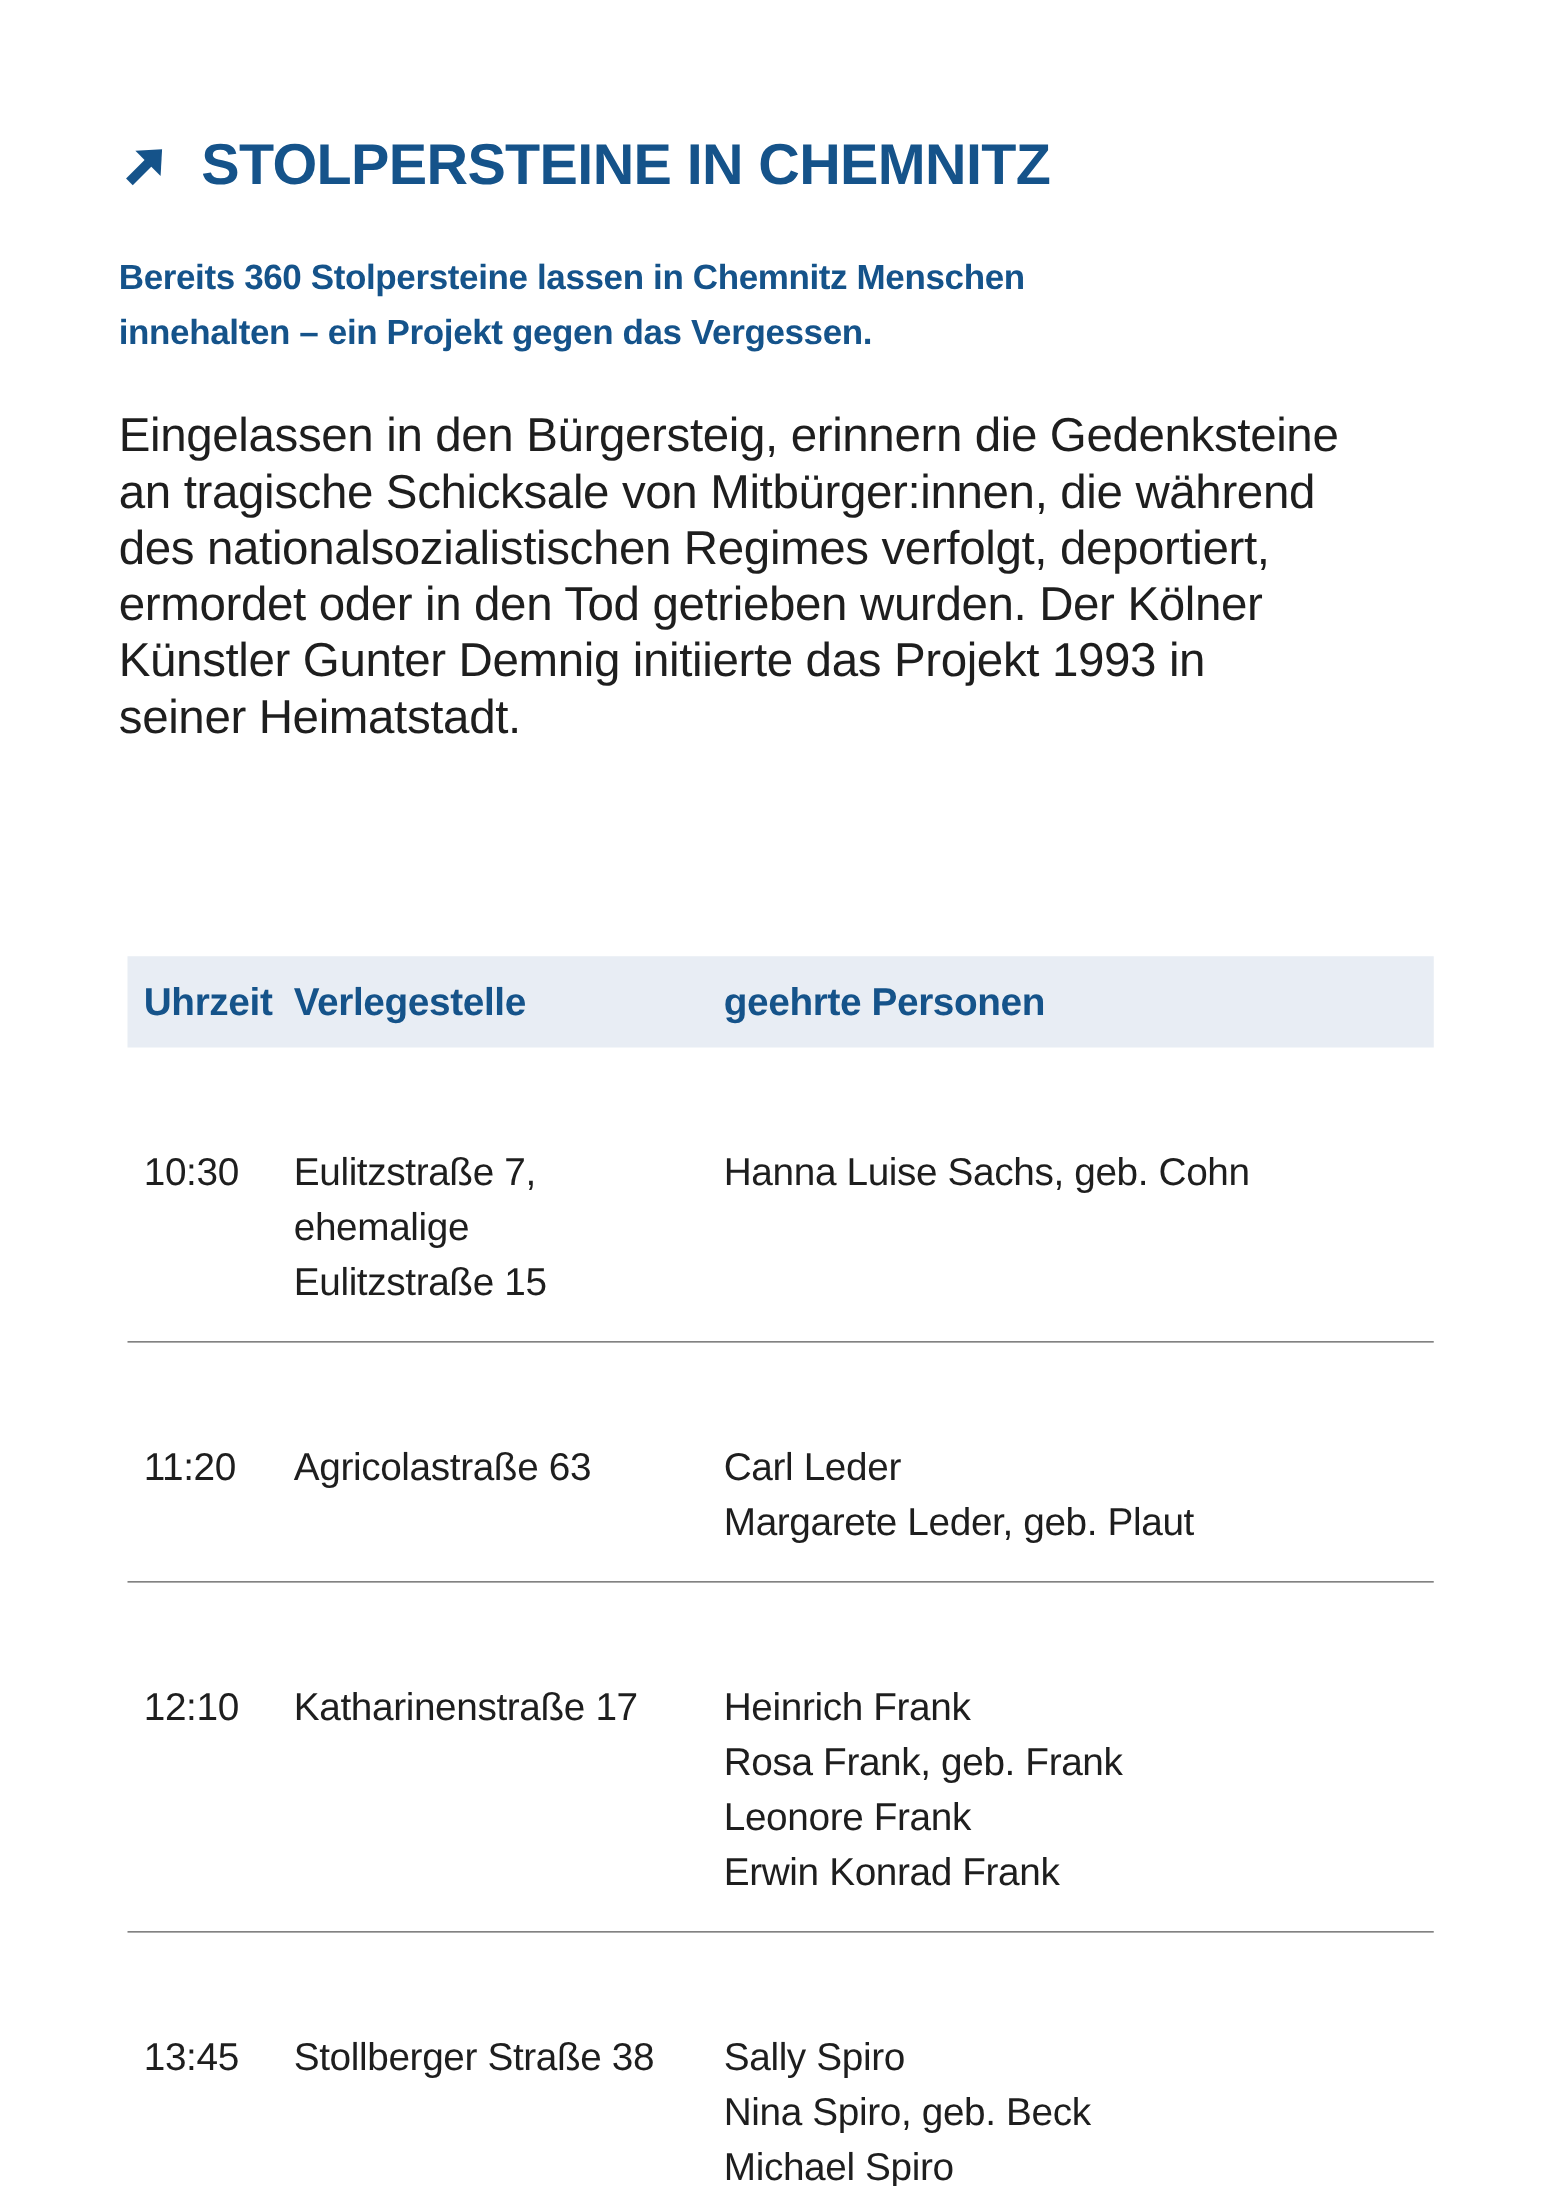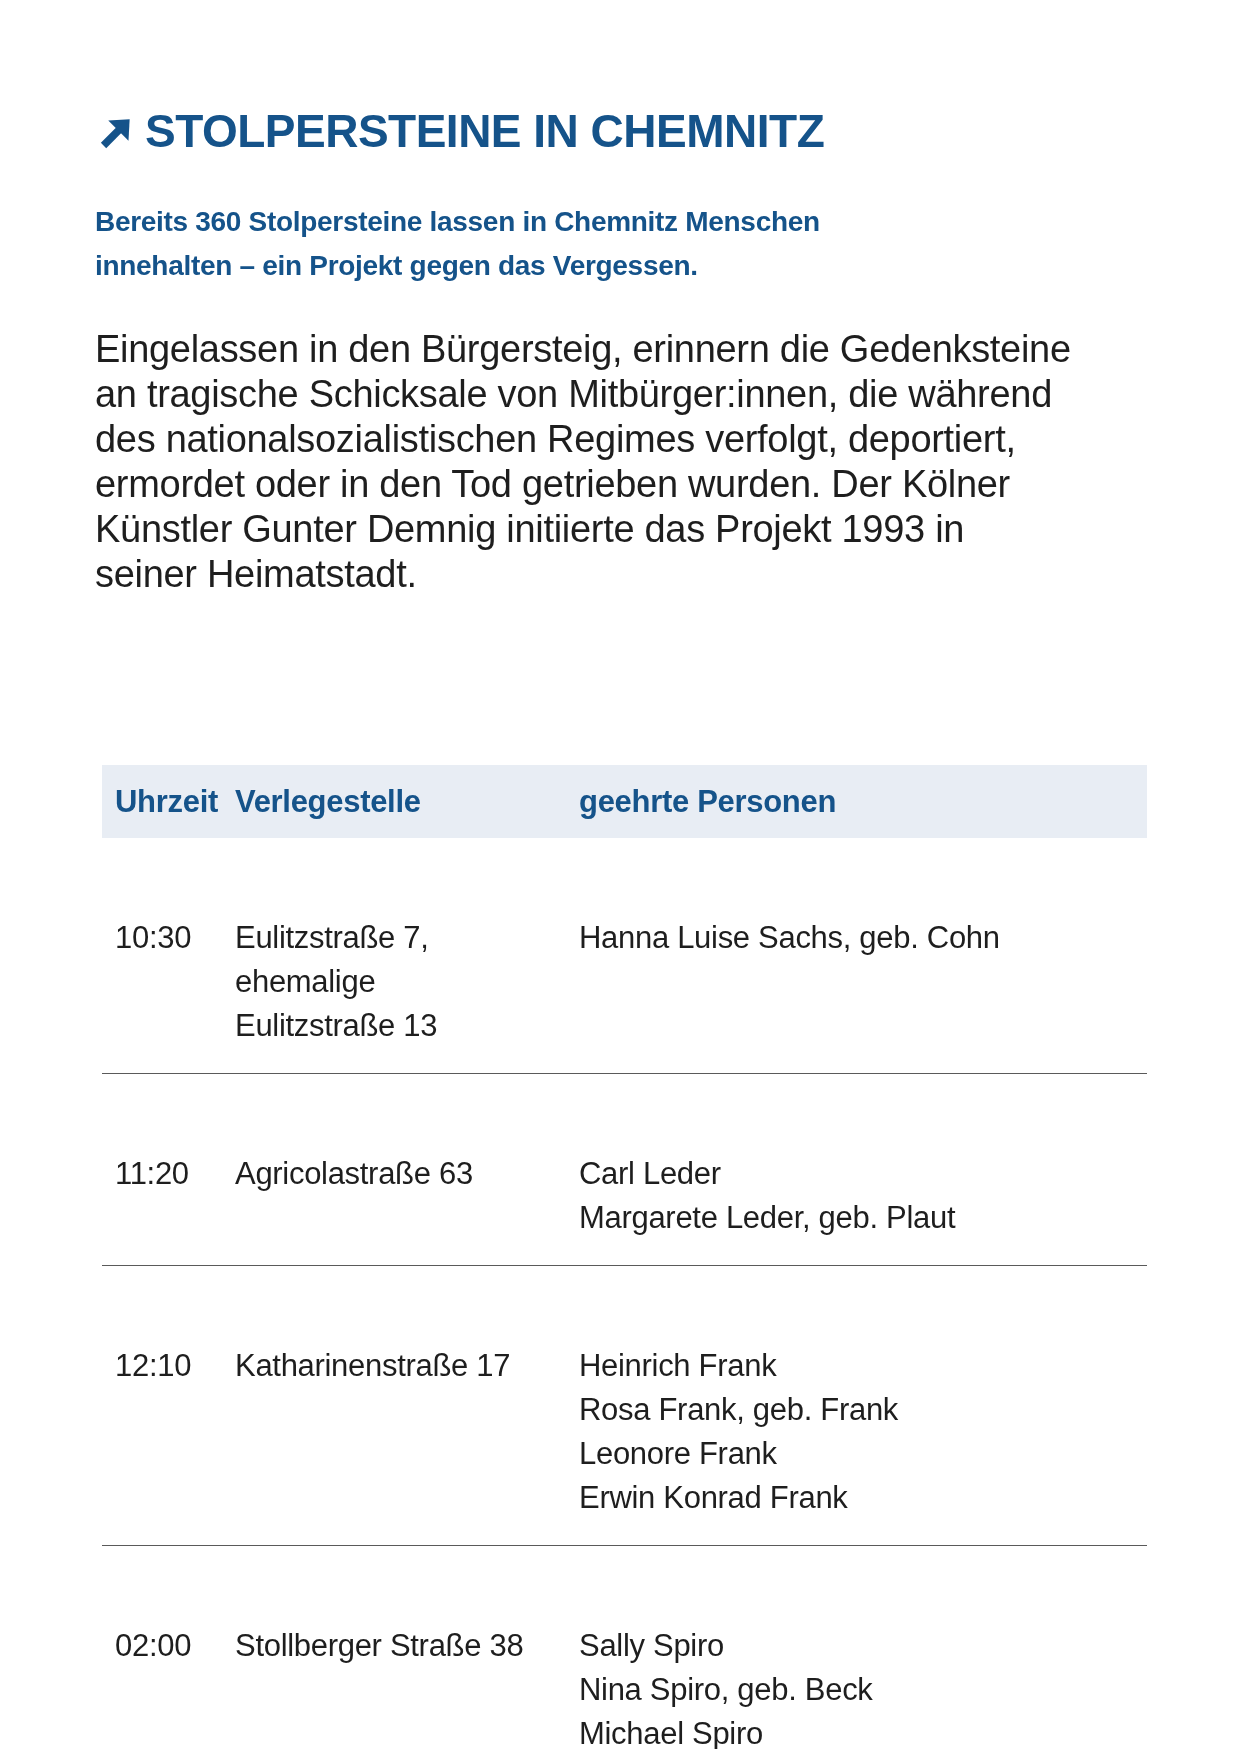--- a/index.html
+++ b/index.html
@@ -12,21 +12,21 @@
     color:var(--body-text,#1E1E1E);
     overflow:hidden;
   }
   
   .title-row{
     position:absolute;
     left:95px;
     top:104px;
     display:flex;
     align-items:center;
-    gap:8px;
+    gap:24px;
   }
   .ne-arrow{width:42px;height:42px;flex:0 0 auto;margin-top:4px;}
   .ne-arrow svg{display:block;width:100%;height:100%;}
   .page-title{
     font-size:46px;
     font-weight:bold;
     letter-spacing:-0.5px;
     color:var(--accent-blue,#15538A);
     white-space:nowrap;
   }
@@ -117,42 +117,42 @@
     <div class="t-header">
       <div class="cell c-time">Uhrzeit</div>
       <div class="cell c-loc">Verlegestelle</div>
       <div class="cell c-pers">geehrte Personen</div>
     </div>
     <div>
   <div class="t-row">
     <div class="cell c-time">10:30</div>
     <div class="cell c-loc">Eulitzstraße 7,
 ehemalige
-Eulitzstraße 13</div>
+Eulitzstraße 15</div>
     <div class="cell c-pers">Hanna Luise Sachs, geb. Cohn</div>
   </div>
 
   <div class="t-row">
     <div class="cell c-time">11:20</div>
     <div class="cell c-loc">Agricolastraße 63</div>
     <div class="cell c-pers">Carl Leder
 Margarete Leder, geb. Plaut</div>
   </div>
 
   <div class="t-row">
     <div class="cell c-time">12:10</div>
     <div class="cell c-loc">Katharinenstraße 17</div>
     <div class="cell c-pers">Heinrich Frank
 Rosa Frank, geb. Frank
 Leonore Frank
 Erwin Konrad Frank</div>
   </div>
 
   <div class="t-row">
-    <div class="cell c-time">02:00</div>
+    <div class="cell c-time">13:45</div>
     <div class="cell c-loc">Stollberger Straße 38</div>
     <div class="cell c-pers">Sally Spiro
 Nina Spiro, geb. Beck
 Michael Spiro</div>
   </div>
 </div>
   </div>
 
 </div>
 

